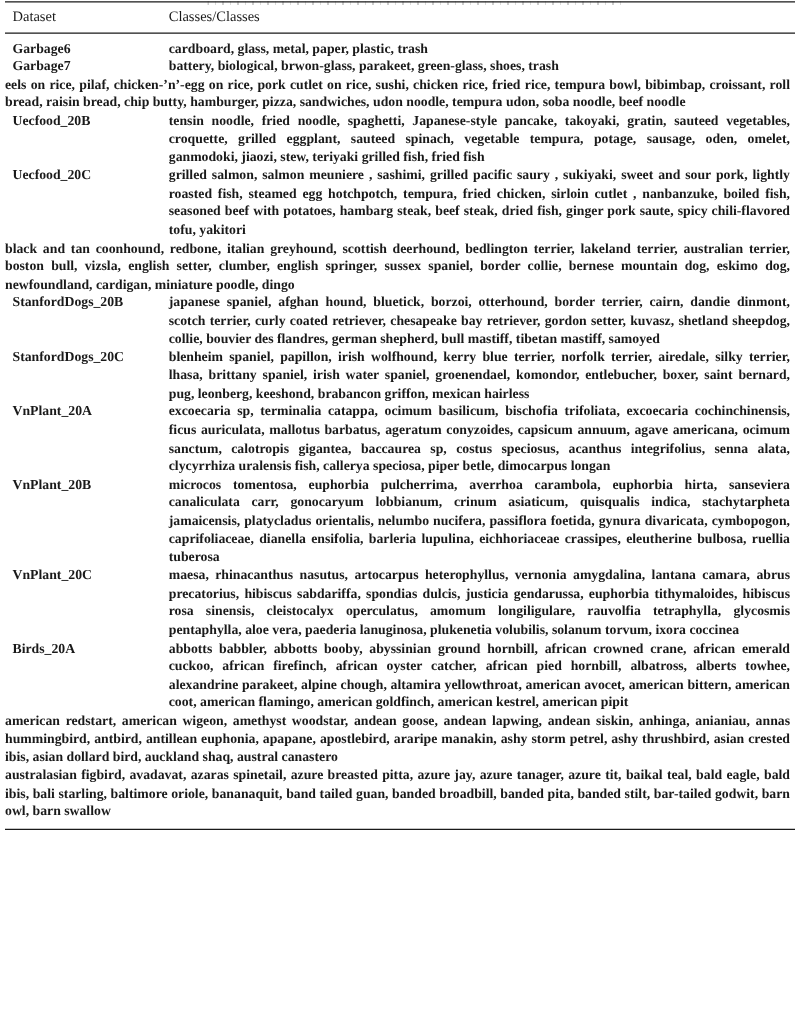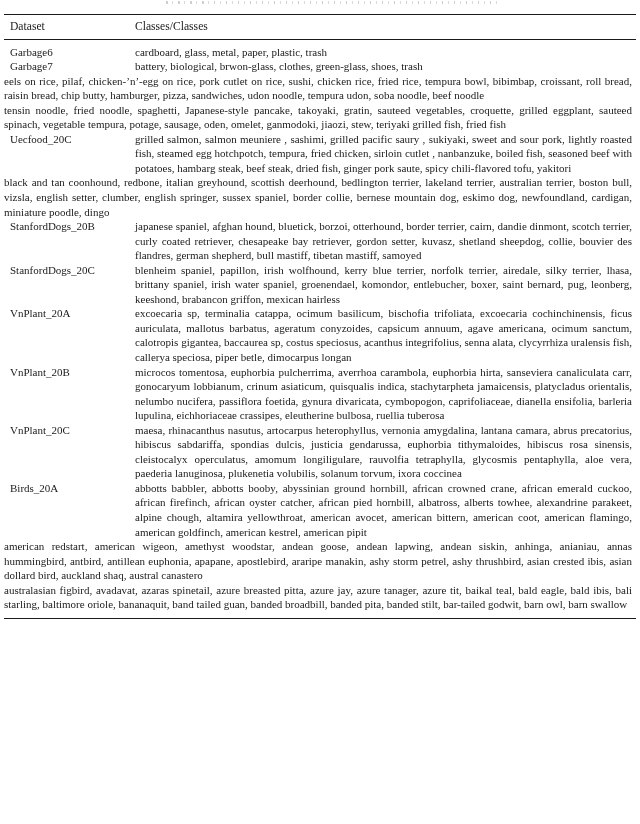--- a/index.html
+++ b/index.html
@@ -25,21 +25,21 @@
     height: 3px;
     background-image: repeating-linear-gradient(90deg,
       #c6c6c6 0px, #c6c6c6 1.5px,
       transparent 1.5px, transparent 6px,
       #d4d4d4 6px, #d4d4d4 7px,
       transparent 7px, transparent 12px);
     opacity: 0.85;
   }
   .tbl {
     position: absolute;
-    top: 14px;
+    top: 1px;
     left: 4px;
     width: 632px;
   }
   .rule-thick {
     height: 0;
     border-top: 1.7px solid #1a1a1a;
   }
   .rule-thin {
     height: 0;
     border-top: 1px solid #1a1a1a;
@@ -62,20 +62,21 @@
     box-sizing: border-box;
     padding-right: 4px;
   }
   .tbody {
     padding: 4.5px 0 6px 0;
   }
   .row {
     display: flex;
     font-size: 11px;
     line-height: 14.55px;
+    font-weight: bold;
   }
   .row .cell-labels {
     text-align: justify;
     text-justify: inter-word;
   }
 </style>
 </head>
 <body>
 
 <div class="page">
@@ -93,26 +94,27 @@
 
     <div class="rule-thin"></div>
 
     <div class="tbody">
         <div class="row">
           <div class="cell-dataset">Garbage6</div>
           <div class="cell-labels">cardboard, glass, metal, paper, plastic, trash</div>
         </div>
         <div class="row">
           <div class="cell-dataset">Garbage7</div>
-          <div class="cell-labels">battery, biological, brwon-glass, clothes, green-glass, shoes, trash</div>
+          <div class="cell-labels">battery, biological, brwon-glass, parakeet, green-glass, shoes, trash</div>
         </div>
         <div class="row">
           <div class="cell-labels">eels on rice, pilaf, chicken-’n’-egg on rice, pork cutlet on rice, sushi, chicken rice, fried rice, tempura bowl, bibimbap, croissant, roll bread, raisin bread, chip butty, hamburger, pizza, sandwiches, udon noodle, tempura udon, soba noodle, beef noodle</div>
         </div>
         <div class="row">
+          <div class="cell-dataset">Uecfood_20B</div>
           <div class="cell-labels">tensin noodle, fried noodle, spaghetti, Japanese-style pancake, takoyaki, gratin, sauteed vegetables, croquette, grilled eggplant, sauteed spinach, vegetable tempura, potage, sausage, oden, omelet, ganmodoki, jiaozi, stew, teriyaki grilled fish, fried fish</div>
         </div>
         <div class="row">
           <div class="cell-dataset">Uecfood_20C</div>
           <div class="cell-labels">grilled salmon, salmon meuniere , sashimi, grilled pacific saury , sukiyaki, sweet and sour pork, lightly roasted fish, steamed egg hotchpotch, tempura, fried chicken, sirloin cutlet , nanbanzuke, boiled fish, seasoned beef with potatoes, hambarg steak, beef steak, dried fish, ginger pork saute, spicy chili-flavored tofu, yakitori</div>
         </div>
         <div class="row">
           <div class="cell-labels">black and tan coonhound, redbone, italian greyhound, scottish deerhound, bedlington terrier, lakeland terrier, australian terrier, boston bull, vizsla, english setter, clumber, english springer, sussex spaniel, border collie, bernese mountain dog, eskimo dog, newfoundland, cardigan, miniature poodle, dingo</div>
         </div>
         <div class="row">

